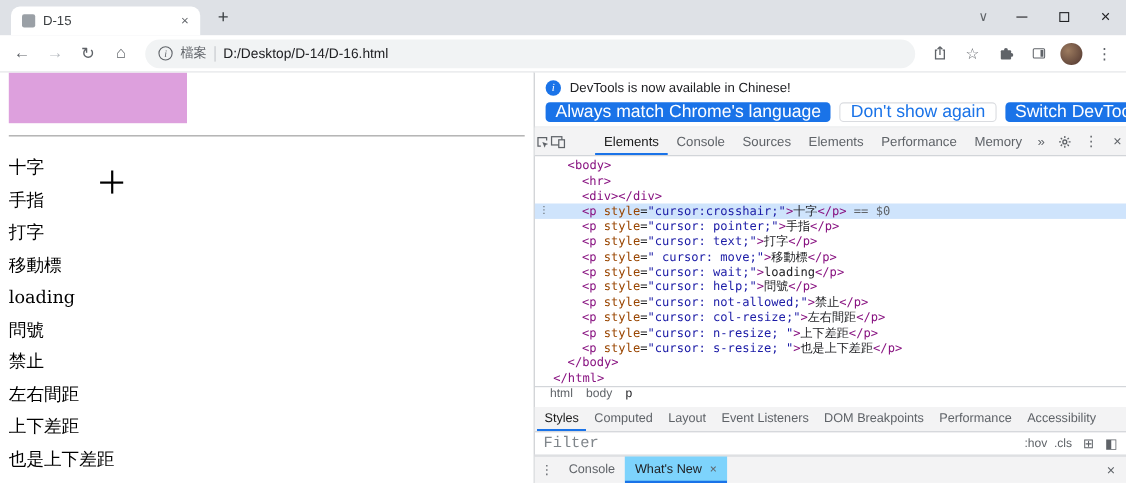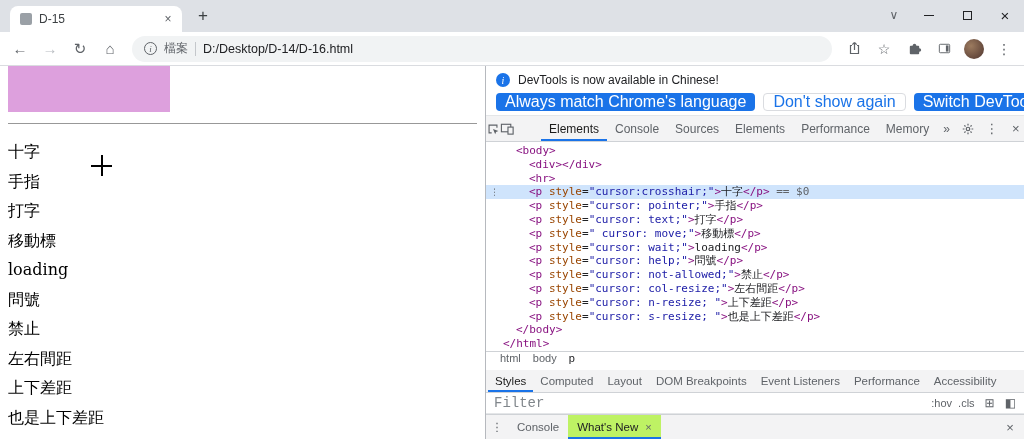--- a/index.html
+++ b/index.html
@@ -108,21 +108,21 @@
   .filter-input::placeholder { color: #80868b; }
   .ftoggles { display: flex; gap: 6px; }
   .ftoggle { color: #5f6368; }
   .ficon { color: #5f6368; font-size: 12px; }
 
   .dt-drawer { flex: 0 0 25px; border-top: 1px solid #cfd2d6; background: #f3f3f4; display: flex; align-items: stretch;
                font-size: 11.5px; color: #5f6368; }
   .drawer-menu { width: 22px; display: flex; align-items: center; justify-content: center; }
   .drawer-tabs { display: flex; align-items: stretch; }
   .drawer-tab { padding: 0 9px; display: flex; align-items: center; gap: 7px; white-space: nowrap; }
-  .drawer-tab.selected { color: #202124; box-shadow: inset 0 -2px 0 #1a73e8; background: #bef264; }
+  .drawer-tab.selected { color: #202124; box-shadow: inset 0 -2px 0 #1a73e8; background: #7dd3fc; }
   .tab-x { font-size: 11px; color: #5f6368; }
   .drawer-close { margin-left: auto; width: 28px; display: flex; align-items: center; justify-content: center; font-size: 13px; }
 
   svg { display: block; }
 </style>
 </head>
 <body>
 
 <div class="window">
 
@@ -242,22 +242,22 @@
               <path d="M8 2v2M8 12v2M2 8h2M12 8h2M3.8 3.8l1.4 1.4M10.8 10.8l1.4 1.4M12.2 3.8l-1.4 1.4M5.2 10.8l-1.4 1.4"></path>
             </svg>
           </div>
           <div class="dt-iconbtn">⋮</div>
           <div class="dt-iconbtn">×</div>
         </div>
       </div>
 
       <div class="dt-tree" id="dom-tree">
           <div class="tree-line" style="padding-left: 30px;"><span class="seg-g">&lt;body&gt;</span></div>
+          <div class="tree-line" style="padding-left: 43px;"><span class="seg-g">&lt;hr&gt;</span></div>
           <div class="tree-line" style="padding-left: 43px;"><span class="seg-g">&lt;div&gt;&lt;/div&gt;</span></div>
-          <div class="tree-line" style="padding-left: 43px;"><span class="seg-g">&lt;hr&gt;</span></div>
           <div class="tree-line selected" style="padding-left: 43px;"><span class="tree-gutter">⋮</span><span class="seg-g">&lt;p </span><span class="seg-a">style</span><span class="seg-p">=</span><span class="seg-v">"cursor:crosshair;"</span><span class="seg-g">&gt;</span><span class="seg-t">十字</span><span class="seg-g">&lt;/p&gt;</span><span class="seg-m"> == $0</span></div>
           <div class="tree-line" style="padding-left: 43px;"><span class="seg-g">&lt;p </span><span class="seg-a">style</span><span class="seg-p">=</span><span class="seg-v">"cursor: pointer;"</span><span class="seg-g">&gt;</span><span class="seg-t">手指</span><span class="seg-g">&lt;/p&gt;</span></div>
           <div class="tree-line" style="padding-left: 43px;"><span class="seg-g">&lt;p </span><span class="seg-a">style</span><span class="seg-p">=</span><span class="seg-v">"cursor: text;"</span><span class="seg-g">&gt;</span><span class="seg-t">打字</span><span class="seg-g">&lt;/p&gt;</span></div>
           <div class="tree-line" style="padding-left: 43px;"><span class="seg-g">&lt;p </span><span class="seg-a">style</span><span class="seg-p">=</span><span class="seg-v">" cursor: move;"</span><span class="seg-g">&gt;</span><span class="seg-t">移動標</span><span class="seg-g">&lt;/p&gt;</span></div>
           <div class="tree-line" style="padding-left: 43px;"><span class="seg-g">&lt;p </span><span class="seg-a">style</span><span class="seg-p">=</span><span class="seg-v">"cursor: wait;"</span><span class="seg-g">&gt;</span><span class="seg-t">loading</span><span class="seg-g">&lt;/p&gt;</span></div>
           <div class="tree-line" style="padding-left: 43px;"><span class="seg-g">&lt;p </span><span class="seg-a">style</span><span class="seg-p">=</span><span class="seg-v">"cursor: help;"</span><span class="seg-g">&gt;</span><span class="seg-t">問號</span><span class="seg-g">&lt;/p&gt;</span></div>
           <div class="tree-line" style="padding-left: 43px;"><span class="seg-g">&lt;p </span><span class="seg-a">style</span><span class="seg-p">=</span><span class="seg-v">"cursor: not-allowed;"</span><span class="seg-g">&gt;</span><span class="seg-t">禁止</span><span class="seg-g">&lt;/p&gt;</span></div>
           <div class="tree-line" style="padding-left: 43px;"><span class="seg-g">&lt;p </span><span class="seg-a">style</span><span class="seg-p">=</span><span class="seg-v">"cursor: col-resize;"</span><span class="seg-g">&gt;</span><span class="seg-t">左右間距</span><span class="seg-g">&lt;/p&gt;</span></div>
           <div class="tree-line" style="padding-left: 43px;"><span class="seg-g">&lt;p </span><span class="seg-a">style</span><span class="seg-p">=</span><span class="seg-v">"cursor: n-resize; "</span><span class="seg-g">&gt;</span><span class="seg-t">上下差距</span><span class="seg-g">&lt;/p&gt;</span></div>
           <div class="tree-line" style="padding-left: 43px;"><span class="seg-g">&lt;p </span><span class="seg-a">style</span><span class="seg-p">=</span><span class="seg-v">"cursor: s-resize; "</span><span class="seg-g">&gt;</span><span class="seg-t">也是上下差距</span><span class="seg-g">&lt;/p&gt;</span></div>
@@ -268,22 +268,22 @@
       <div class="dt-crumbs" id="crumbs">
           <span class="crumb">html</span>
           <span class="crumb">body</span>
           <span class="crumb current">p</span>
         </div>
 
       <div class="dt-sidetabs" id="side-tabs">
           <div class="side-tab selected">Styles</div>
           <div class="side-tab">Computed</div>
           <div class="side-tab">Layout</div>
+          <div class="side-tab">Event Listeners</div>
           <div class="side-tab">DOM Breakpoints</div>
-          <div class="side-tab">Event Listeners</div>
           <div class="side-tab">Performance</div>
           <div class="side-tab">Accessibility</div>
         </div>
 
       <div class="dt-filterbar">
         <input class="filter-input" placeholder="Filter" style="">
         <span class="ftoggles" id="filter-toggles">
             <span class="ftoggle">:hov</span>
             <span class="ftoggle">.cls</span>
           </span>

